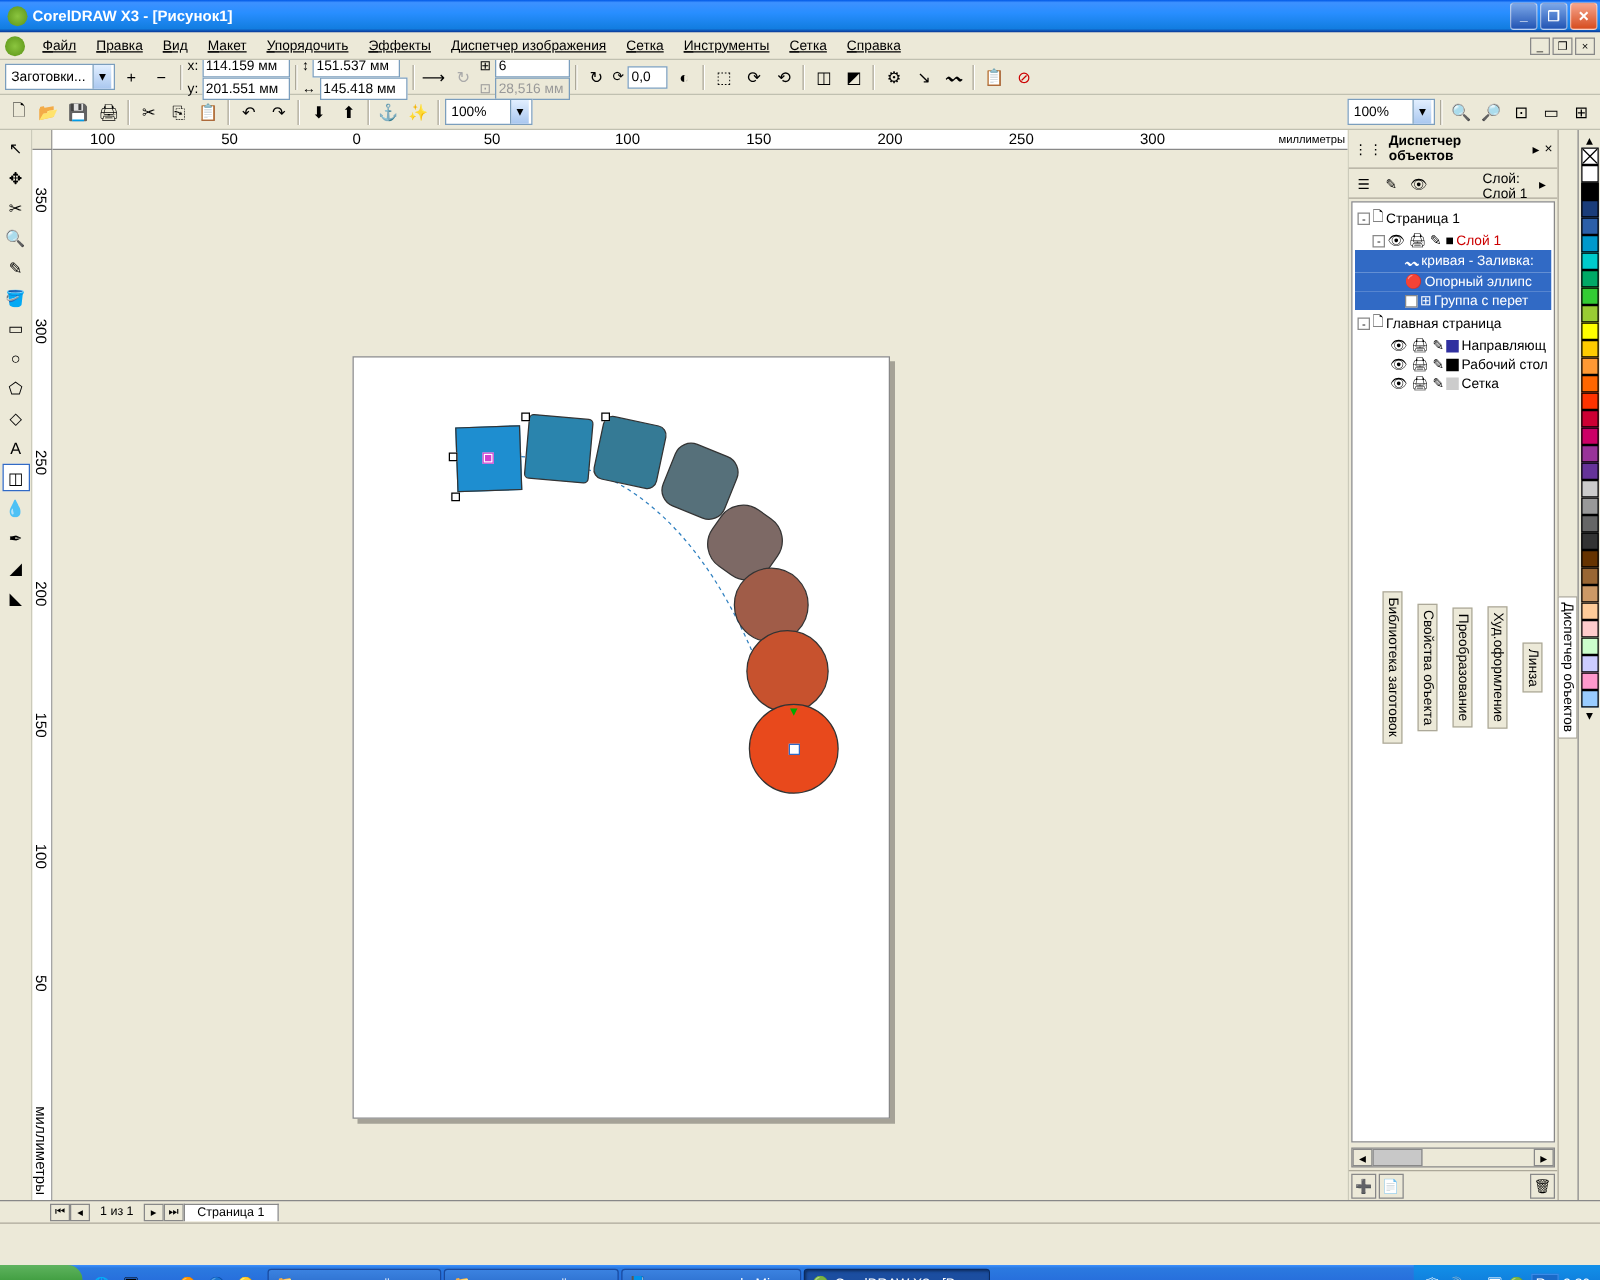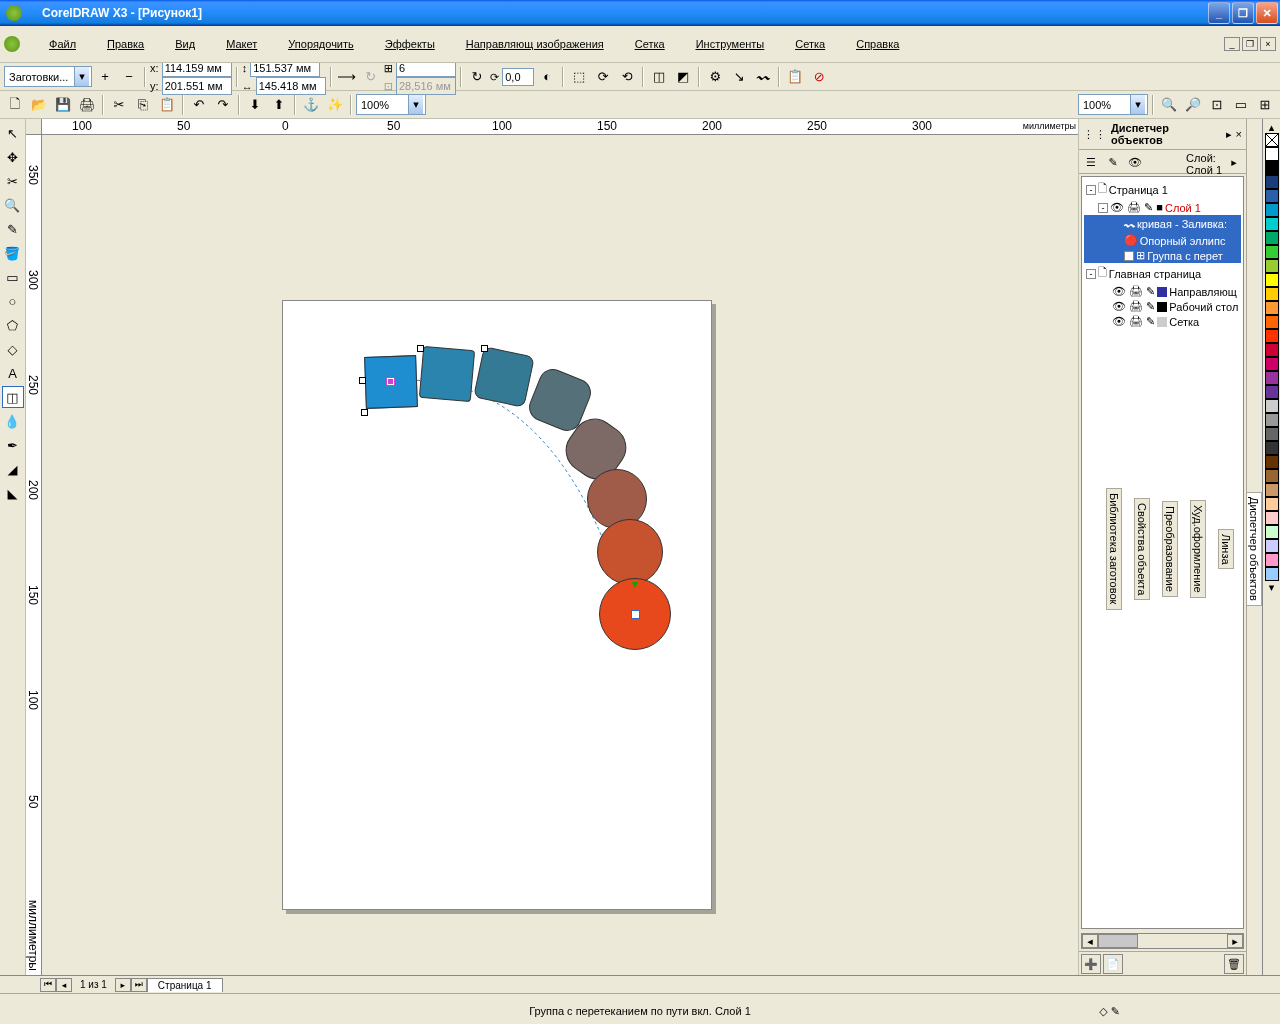--- a/index.html
+++ b/index.html
@@ -1,26 +1,26 @@
 <!DOCTYPE html>
 <html><head>
 <meta charset="utf-8">
 <style>
 * { margin: 0; padding: 0; box-sizing: border-box; font-family: Tahoma, sans-serif; font-size: 11px; }
 body { background: #ece9d8; overflow: hidden; width: 1280px; height: 1024px; }
 
 .titlebar { height: 26px; background: linear-gradient(to bottom, #0058e6 0%, #3d91ff 8%, #288eff 40%, #127de0 88%, #09308f 100%); display: flex; align-items: center; padding: 0 2px; color: white; }
 .titlebar .app-icon { width: 16px; height: 16px; margin: 0 4px; background: radial-gradient(circle, #8bc53f, #5a9216); border-radius: 50%; }
-.titlebar .title { flex: 1; font-weight: bold; font-size: 12px; margin-left: 16px; }
+.titlebar .title { flex: 1; font-weight: bold; font-size: 12px; }
 .win-btns { display: flex; gap: 2px; }
 .win-btn { width: 22px; height: 22px; border-radius: 3px; display: flex; align-items: center; justify-content: center; font-weight: bold; color: white; border: 1px solid rgba(255,255,255,0.5); }
 .win-min, .win-max { background: linear-gradient(#7ba7e8, #2254b3); }
 .win-close { background: linear-gradient(#f5a48c, #d64d1f); }
 
-.menubar { height: 37px; background: #ece9d8; display: flex; align-items: center; padding: 0 4px; border-bottom: 1px solid #c0c0b0; position: relative; gap: 15px; }
+.menubar { height: 22px; background: #ece9d8; display: flex; align-items: center; padding: 0 4px; border-bottom: 1px solid #c0c0b0; position: relative; }
 .app-small-icon { width: 16px; height: 16px; margin-right: 6px; background: radial-gradient(circle, #8bc53f, #5a9216); border-radius: 50%; }
 .menu-item { padding: 2px 8px; text-decoration: underline; cursor: pointer; }
 .menu-item:first-letter { text-decoration: underline; }
 .mdi-btns { position: absolute; right: 4px; display: flex; gap: 2px; }
 .mdi-btn { width: 16px; height: 14px; background: #ece9d8; border: 1px solid #888; font-size: 9px; display:flex; align-items:center; justify-content:center; }
 
 .toolbar { display: flex; align-items: center; padding: 2px 4px; border-bottom: 1px solid #c0c0b0; gap: 2px; background: #ece9d8; }
 .toolbar input[type=text] { height: 18px; border: 1px solid #7b9ebd; padding: 0 2px; background: white; }
 .tool-btn { width: 22px; height: 22px; border: 1px solid transparent; display: flex; align-items: center; justify-content: center; cursor: pointer; font-size: 13px; }
 .tool-sep { width: 2px; height: 20px; border-left: 1px solid #aca899; border-right: 1px solid #fff; margin: 0 2px; }
@@ -100,21 +100,21 @@
 </div>
 
 <div class="menubar">
   <div class="app-small-icon"></div>
   <span class="menu-item">Файл</span>
   <span class="menu-item">Правка</span>
   <span class="menu-item">Вид</span>
   <span class="menu-item">Макет</span>
   <span class="menu-item">Упорядочить</span>
   <span class="menu-item">Эффекты</span>
-  <span class="menu-item">Направляющ изображения</span>
+  <span class="menu-item">Диспетчер изображения</span>
   <span class="menu-item">Сетка</span>
   <span class="menu-item">Инструменты</span>
   <span class="menu-item">Сетка</span>
   <span class="menu-item">Справка</span>
   <div class="mdi-btns">
     <div class="mdi-btn">_</div>
     <div class="mdi-btn">❐</div>
     <div class="mdi-btn">×</div>
   </div>
 </div>
@@ -371,24 +371,20 @@
 <div class="page-tabs">
   <div class="page-nav">⏮</div>
   <div class="page-nav">◂</div>
   <div class="page-counter">1 из 1</div>
   <div class="page-nav">▸</div>
   <div class="page-nav">⏭</div>
   <div class="page-tab">Страница 1</div>
 </div>
 
 <div class="statusbar">
-  <div class="status-line" style="justify-content:center;">
-    <span>Группа с перетеканием по пути вкл. Слой 1</span>
-    <span style="position:absolute;right:160px;">◇ ✎</span>
-  </div>
 </div>
 
 <div class="taskbar">
   <div class="start-btn">
     <span style="margin-right:4px;">⊞</span>
       <span>пуск</span>
   </div>
   <div class="ql">
     <div class="ql-item">🌐</div>
     <div class="ql-item">🖥</div>

